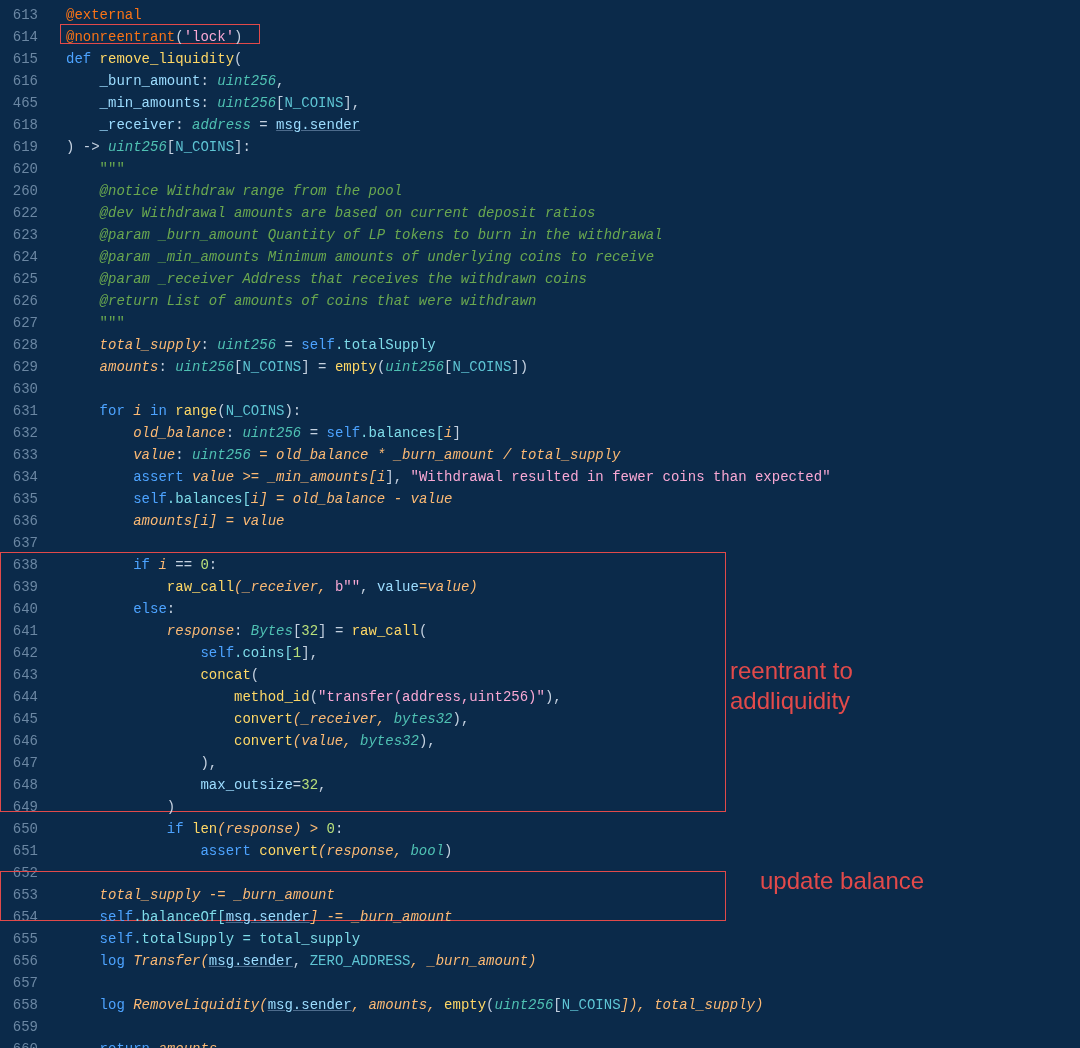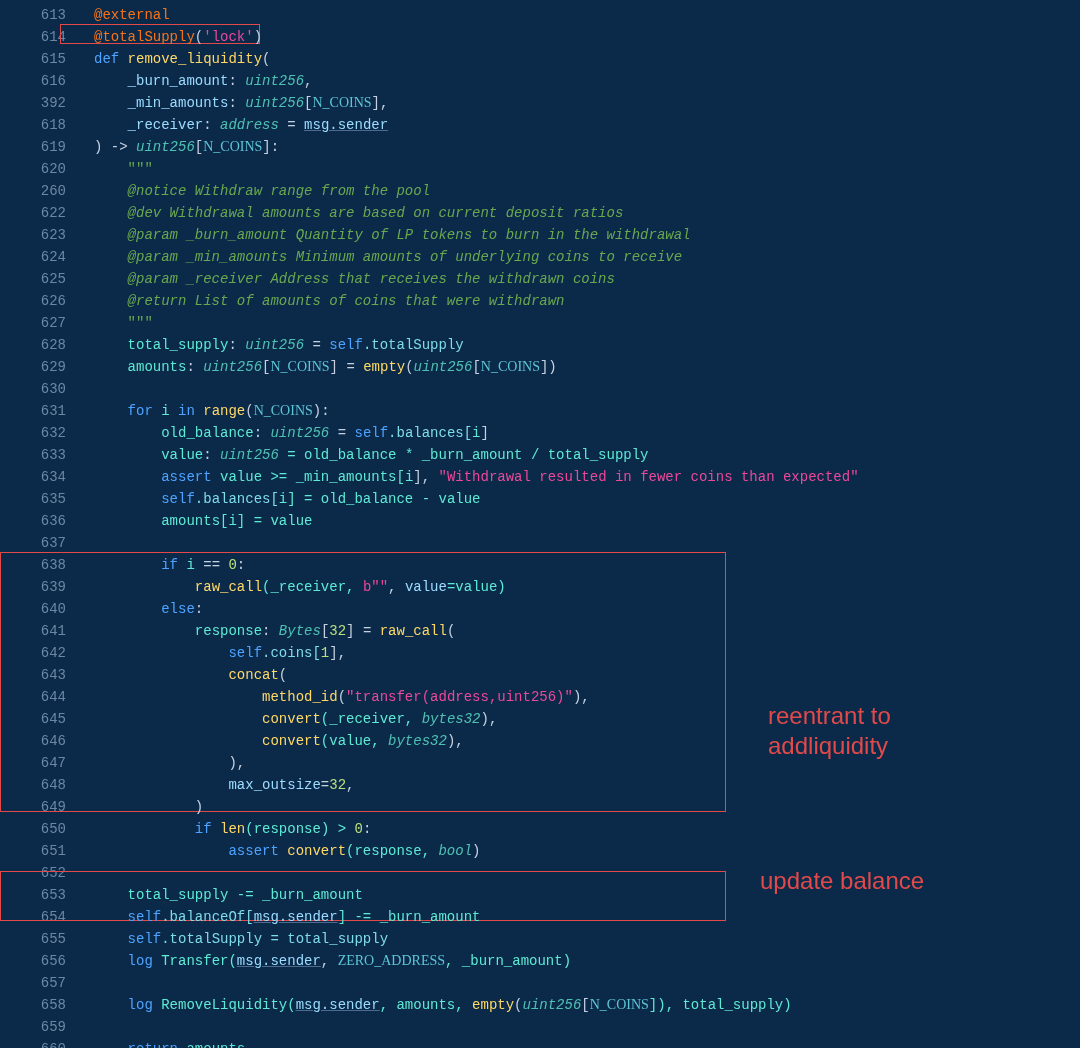--- a/index.html
+++ b/index.html
@@ -22,44 +22,43 @@
     line-height: 22px;
     white-space: pre;
   }
   .lineno {
     width: 38px;
     color: #6b87a3;
     text-align: right;
     padding-right: 12px;
     flex: none;
     user-select: none;
-    margin-left: 28px;
   }
   .gutter-space {
     width: 16px;
     flex: none;
   }
   .code {
     flex: 1;
     position: relative;
   }
   
   .kw    { color: #4da3ff; }          
   .dec   { color: #f97316; }          
   .fn    { color: #ffd866; }          
   .type  { color: #4fc1b3; font-style: italic; }          
-  .const { color: #5ec5d4; font-family: Liberation Serif, serif; }          
+  .const { color: #5ec5d4; }          
   .self  { color: #4da3ff; }          
   .prop  { color: #7fdce9; }          
   .func  { color: #ffd866; }          
   .num   { color: #b9e07b; }          
-  .str   { color: #ec4899; margin-top: 18px; }          
+  .str   { color: #f9a8d4; margin-top: 18px; }          
   .op    { color: #c5d1e0; }          
   .param { color: #9cdcfe; }          
-  .ident { color: #5eead4; }          
+  .ident { color: #fdba74; font-style: italic; }          
   .msg   { color: #9cdcfe; text-decoration: underline; text-decoration-color: #4d6b8c; }
   .doc   { color: #6aa84f; }
   .docat { color: #6aa84f; font-style: italic; }
 
   
   .hlbox {
     position: absolute;
     border: 1px solid #e24a4a;
     pointer-events: none;
     box-sizing: border-box;
@@ -75,45 +74,45 @@
 </style>
 </head>
 <body>
 
 <div class="editor">
 
   <div class="hlbox" style="left:60px; top:24px; width:200px; height:20px;"></div>
   <div class="hlbox" style="left:0px; top:552px; width:726px; height:260px;"></div>
   <div class="hlbox" style="left:0px; top:871px; width:726px; height:50px;"></div>
 
-  <div class="annotation-label" style="left:768px; top:656px; width:200px;margin-top:45px;">reentrant to addliquidity</div>
+  <div class="annotation-label" style="left:730px; top:656px; width:200px;">reentrant to addliquidity</div>
   <div class="annotation-label" style="left:760px; top:866px;text-align:center;">update balance</div>
 
   <div class="line">
     <span class="lineno">613</span><span class="gutter-space"></span>
     <span class="code"><span class="dec">@external</span></span>
   </div>
 
   <div class="line">
     <span class="lineno">614</span><span class="gutter-space"></span>
-    <span class="code"><span class="dec">@totalSupply</span><span class="op">(</span><span class="str">'lock'</span><span class="op">)</span></span>
+    <span class="code"><span class="dec">@nonreentrant</span><span class="op">(</span><span class="str">'lock'</span><span class="op">)</span></span>
   </div>
 
   <div class="line">
     <span class="lineno">615</span><span class="gutter-space"></span>
     <span class="code"><span class="kw">def </span><span class="fn">remove_liquidity</span><span class="op">(</span></span>
   </div>
 
   <div class="line">
     <span class="lineno">616</span><span class="gutter-space"></span>
     <span class="code">    <span class="param">_burn_amount</span><span class="op">: </span><span class="type">uint256</span><span class="op">,</span></span>
   </div>
 
   <div class="line">
-    <span class="lineno">392</span><span class="gutter-space"></span>
+    <span class="lineno">465</span><span class="gutter-space"></span>
     <span class="code">    <span class="param">_min_amounts</span><span class="op">: </span><span class="type">uint256</span><span class="op">[</span><span class="const">N_COINS</span><span class="op">],</span></span>
   </div>
 
   <div class="line">
     <span class="lineno">618</span><span class="gutter-space"></span>
     <span class="code">    <span class="param">_receiver</span><span class="op">: </span><span class="type">address</span><span class="op"> = </span><span class="msg">msg.sender</span></span>
   </div>
 
   <div class="line">
     <span class="lineno">619</span><span class="gutter-space"></span>

